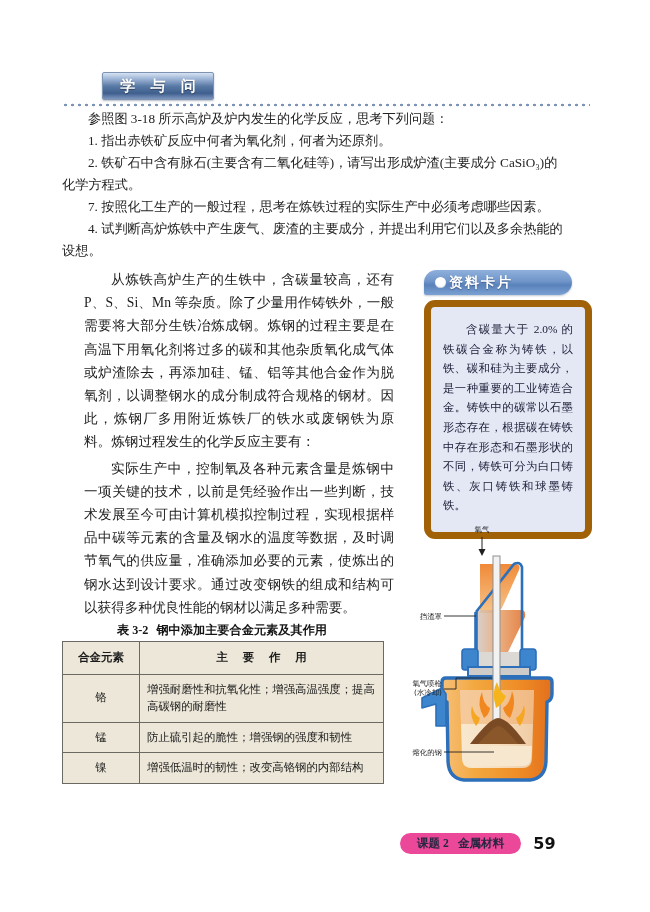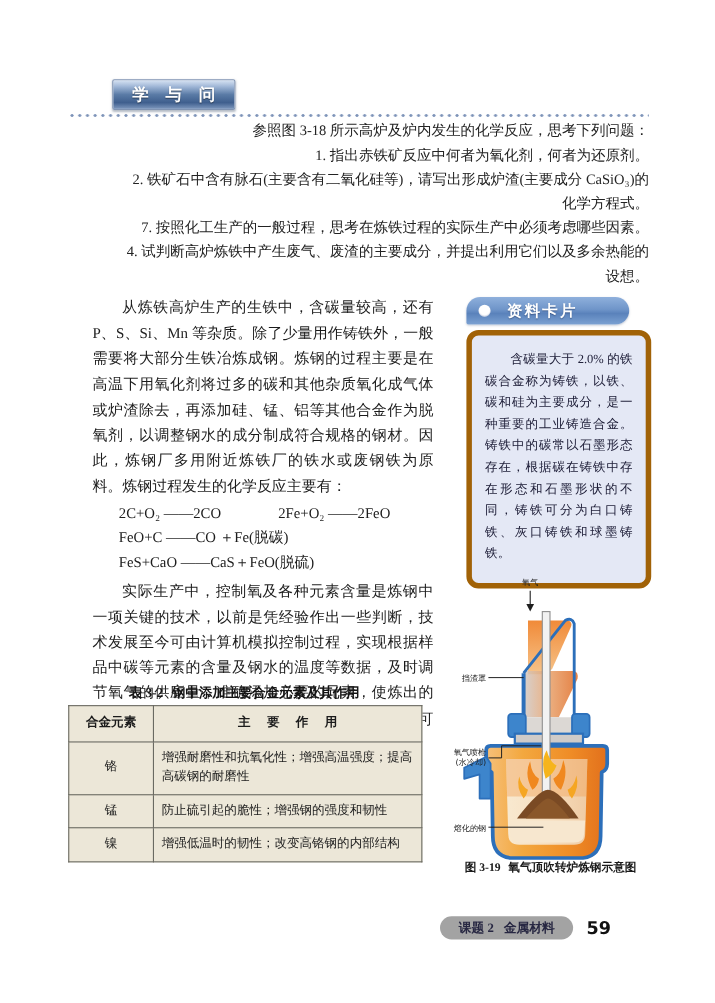--- a/index.html
+++ b/index.html
@@ -61,21 +61,20 @@
 
   
   .questions {
     position: absolute;
     left: 62px;
     top: 108px;
     width: 528px;
     font-size: 13.2px;
     line-height: 22px;
     color: #232323;
-    text-align: right;
   }
   .q-line {
     text-indent: 26px;
   }
   .q-line.cont {
     text-indent: 0;
   }
 
   
   .left-col {
@@ -136,30 +135,30 @@
     border-radius: 50%;
     background: #ffffff;
     margin-left: 11px;
     box-shadow: inset 0 -1px 1px rgba(120,140,180,0.4);
   }
   .card-title {
     color: #ffffff;
     font-size: 14px;
     font-weight: bold;
     letter-spacing: 2px;
-    margin-left: 15px;
+    margin-left: 3px;
     font-family: "DejaVu Sans", "Liberation Sans", sans-serif;
     text-shadow: 0 1px 1px rgba(30,50,90,0.5);
   }
   .card-body {
     margin-top: 5px;
     width: 168px;
     box-sizing: border-box;
     background: #e4e8f5;
-    border: 5px solid #a16207;
+    border: 7px solid #a16207;
     border-radius: 11px;
     padding: 13px 12px 16px 12px;
     font-size: 11.4px;
     line-height: 19.6px;
     color: #20203a;
     text-align: justify;
     text-indent: 23px;
   }
 
   
@@ -235,21 +234,21 @@
   .footer {
     position: absolute;
     left: 400px;
     top: 832px;
     width: 190px;
     height: 22px;
     display: flex;
     align-items: center;
   }
   .footer-pill {
-    background: #a3a3a3;
+    background: #ec4899;
     border-radius: 11px;
     height: 21px;
     padding: 0 17px;
     display: flex;
     align-items: center;
     gap: 9px;
     font-size: 11.6px;
     font-weight: bold;
     color: #272742;
   }
@@ -282,25 +281,20 @@
     <div class="q-line">1. 指出赤铁矿反应中何者为氧化剂，何者为还原剂。</div>
     <div class="q-line">2. 铁矿石中含有脉石(主要含有二氧化硅等)，请写出形成炉渣(主要成分 CaSiO₃)的</div>
     <div class="q-line cont">化学方程式。</div>
     <div class="q-line">7. 按照化工生产的一般过程，思考在炼铁过程的实际生产中必须考虑哪些因素。</div>
     <div class="q-line">4. 试判断高炉炼铁中产生废气、废渣的主要成分，并提出利用它们以及多余热能的</div>
     <div class="q-line cont">设想。</div>
   </div>
 
   <div class="left-col">
     <p class="para">从炼铁高炉生产的生铁中，含碳量较高，还有 P、S、Si、Mn 等杂质。除了少量用作铸铁外，一般需要将大部分生铁冶炼成钢。炼钢的过程主要是在高温下用氧化剂将过多的碳和其他杂质氧化成气体或炉渣除去，再添加硅、锰、铝等其他合金作为脱氧剂，以调整钢水的成分制成符合规格的钢材。因此，炼钢厂多用附近炼铁厂的铁水或废钢铁为原料。炼钢过程发生的化学反应主要有：</p>
-    <div class="equations">
-      <span class="eq-row"><span>2C+O₂ ——2CO</span><span class="eq-b">2Fe+O₂ ——2FeO</span></span>
-      <span class="eq-row"><span>FeO+C ——CO ＋Fe(脱碳)</span></span>
-      <span class="eq-row"><span>FeS+CaO ——CaS＋FeO(脱硫)</span></span>
-    </div>
     <p class="para2">实际生产中，控制氧及各种元素含量是炼钢中一项关键的技术，以前是凭经验作出一些判断，技术发展至今可由计算机模拟控制过程，实现根据样品中碳等元素的含量及钢水的温度等数据，及时调节氧气的供应量，准确添加必要的元素，使炼出的钢水达到设计要求。通过改变钢铁的组成和结构可以获得多种优良性能的钢材以满足多种需要。</p>
   </div>
 
   <div class="card">
     <div class="card-header">
       <span class="card-dot"></span>
       <span class="card-title">资料卡片</span>
     </div>
     <div class="card-body">含碳量大于 2.0% 的铁碳合金称为铸铁，以铁、碳和硅为主要成分，是一种重要的工业铸造合金。铸铁中的碳常以石墨形态存在，根据碳在铸铁中存在形态和石墨形状的不同，铸铁可分为白口铸铁、灰口铸铁和球墨铸铁。</div>
   </div>
@@ -401,23 +395,20 @@
 
       <text class="lbl" x="44" y="174" text-anchor="end">氧气喷枪</text>
       <text class="lbl" x="44" y="183" text-anchor="end">(水冷却)</text>
       <polyline points="46,177 58,177 58,166 94,166" fill="none" stroke="#1f1f1f" stroke-width="0.9"></polyline>
 
       <text class="lbl" x="44" y="243" text-anchor="end">熔化的钢</text>
       <line x1="46" y1="240" x2="96" y2="240" stroke="#1f1f1f" stroke-width="0.9"></line>
     </svg>
   </div>
 
-  <div class="fig-caption">
-    <span class="fnum">图 3-19</span><span>氧气顶吹转炉炼钢示意图</span>
-  </div>
 
   <div class="footer">
     <div class="footer-pill">
       <span>课题 2</span>
       <span>金属材料</span>
     </div>
     <span class="footer-page">59</span>
   </div>
 
 </div>

